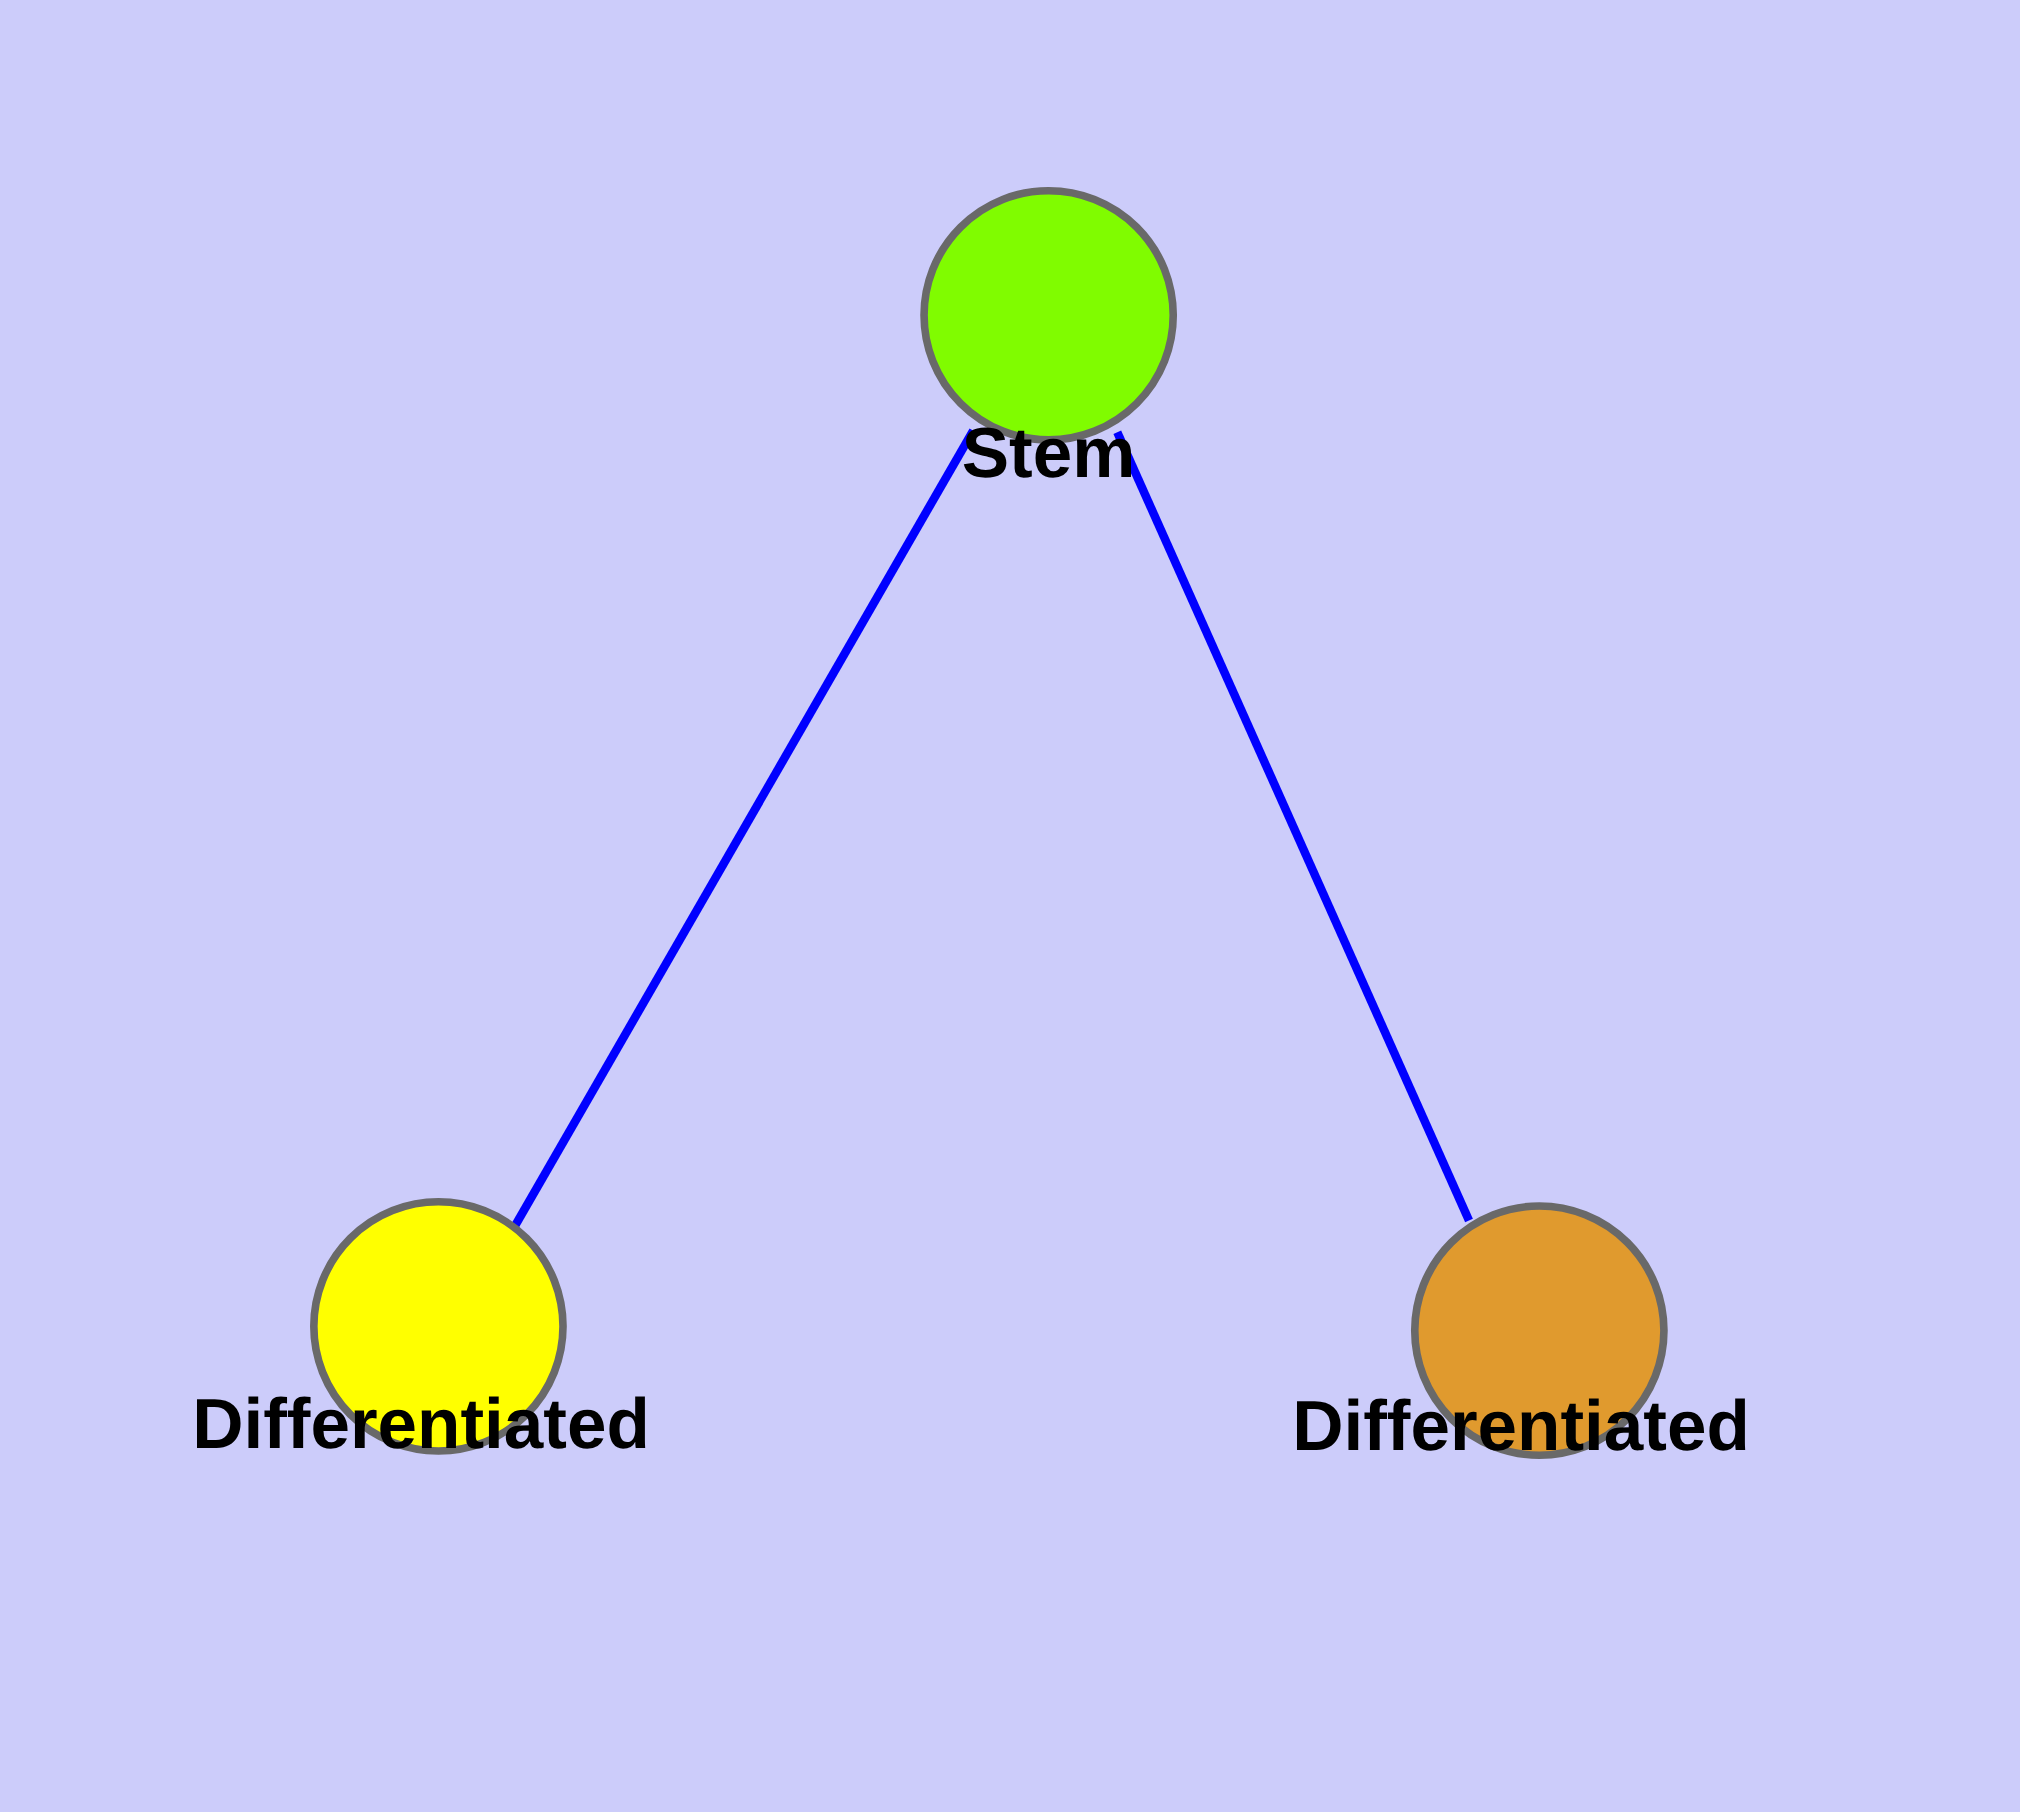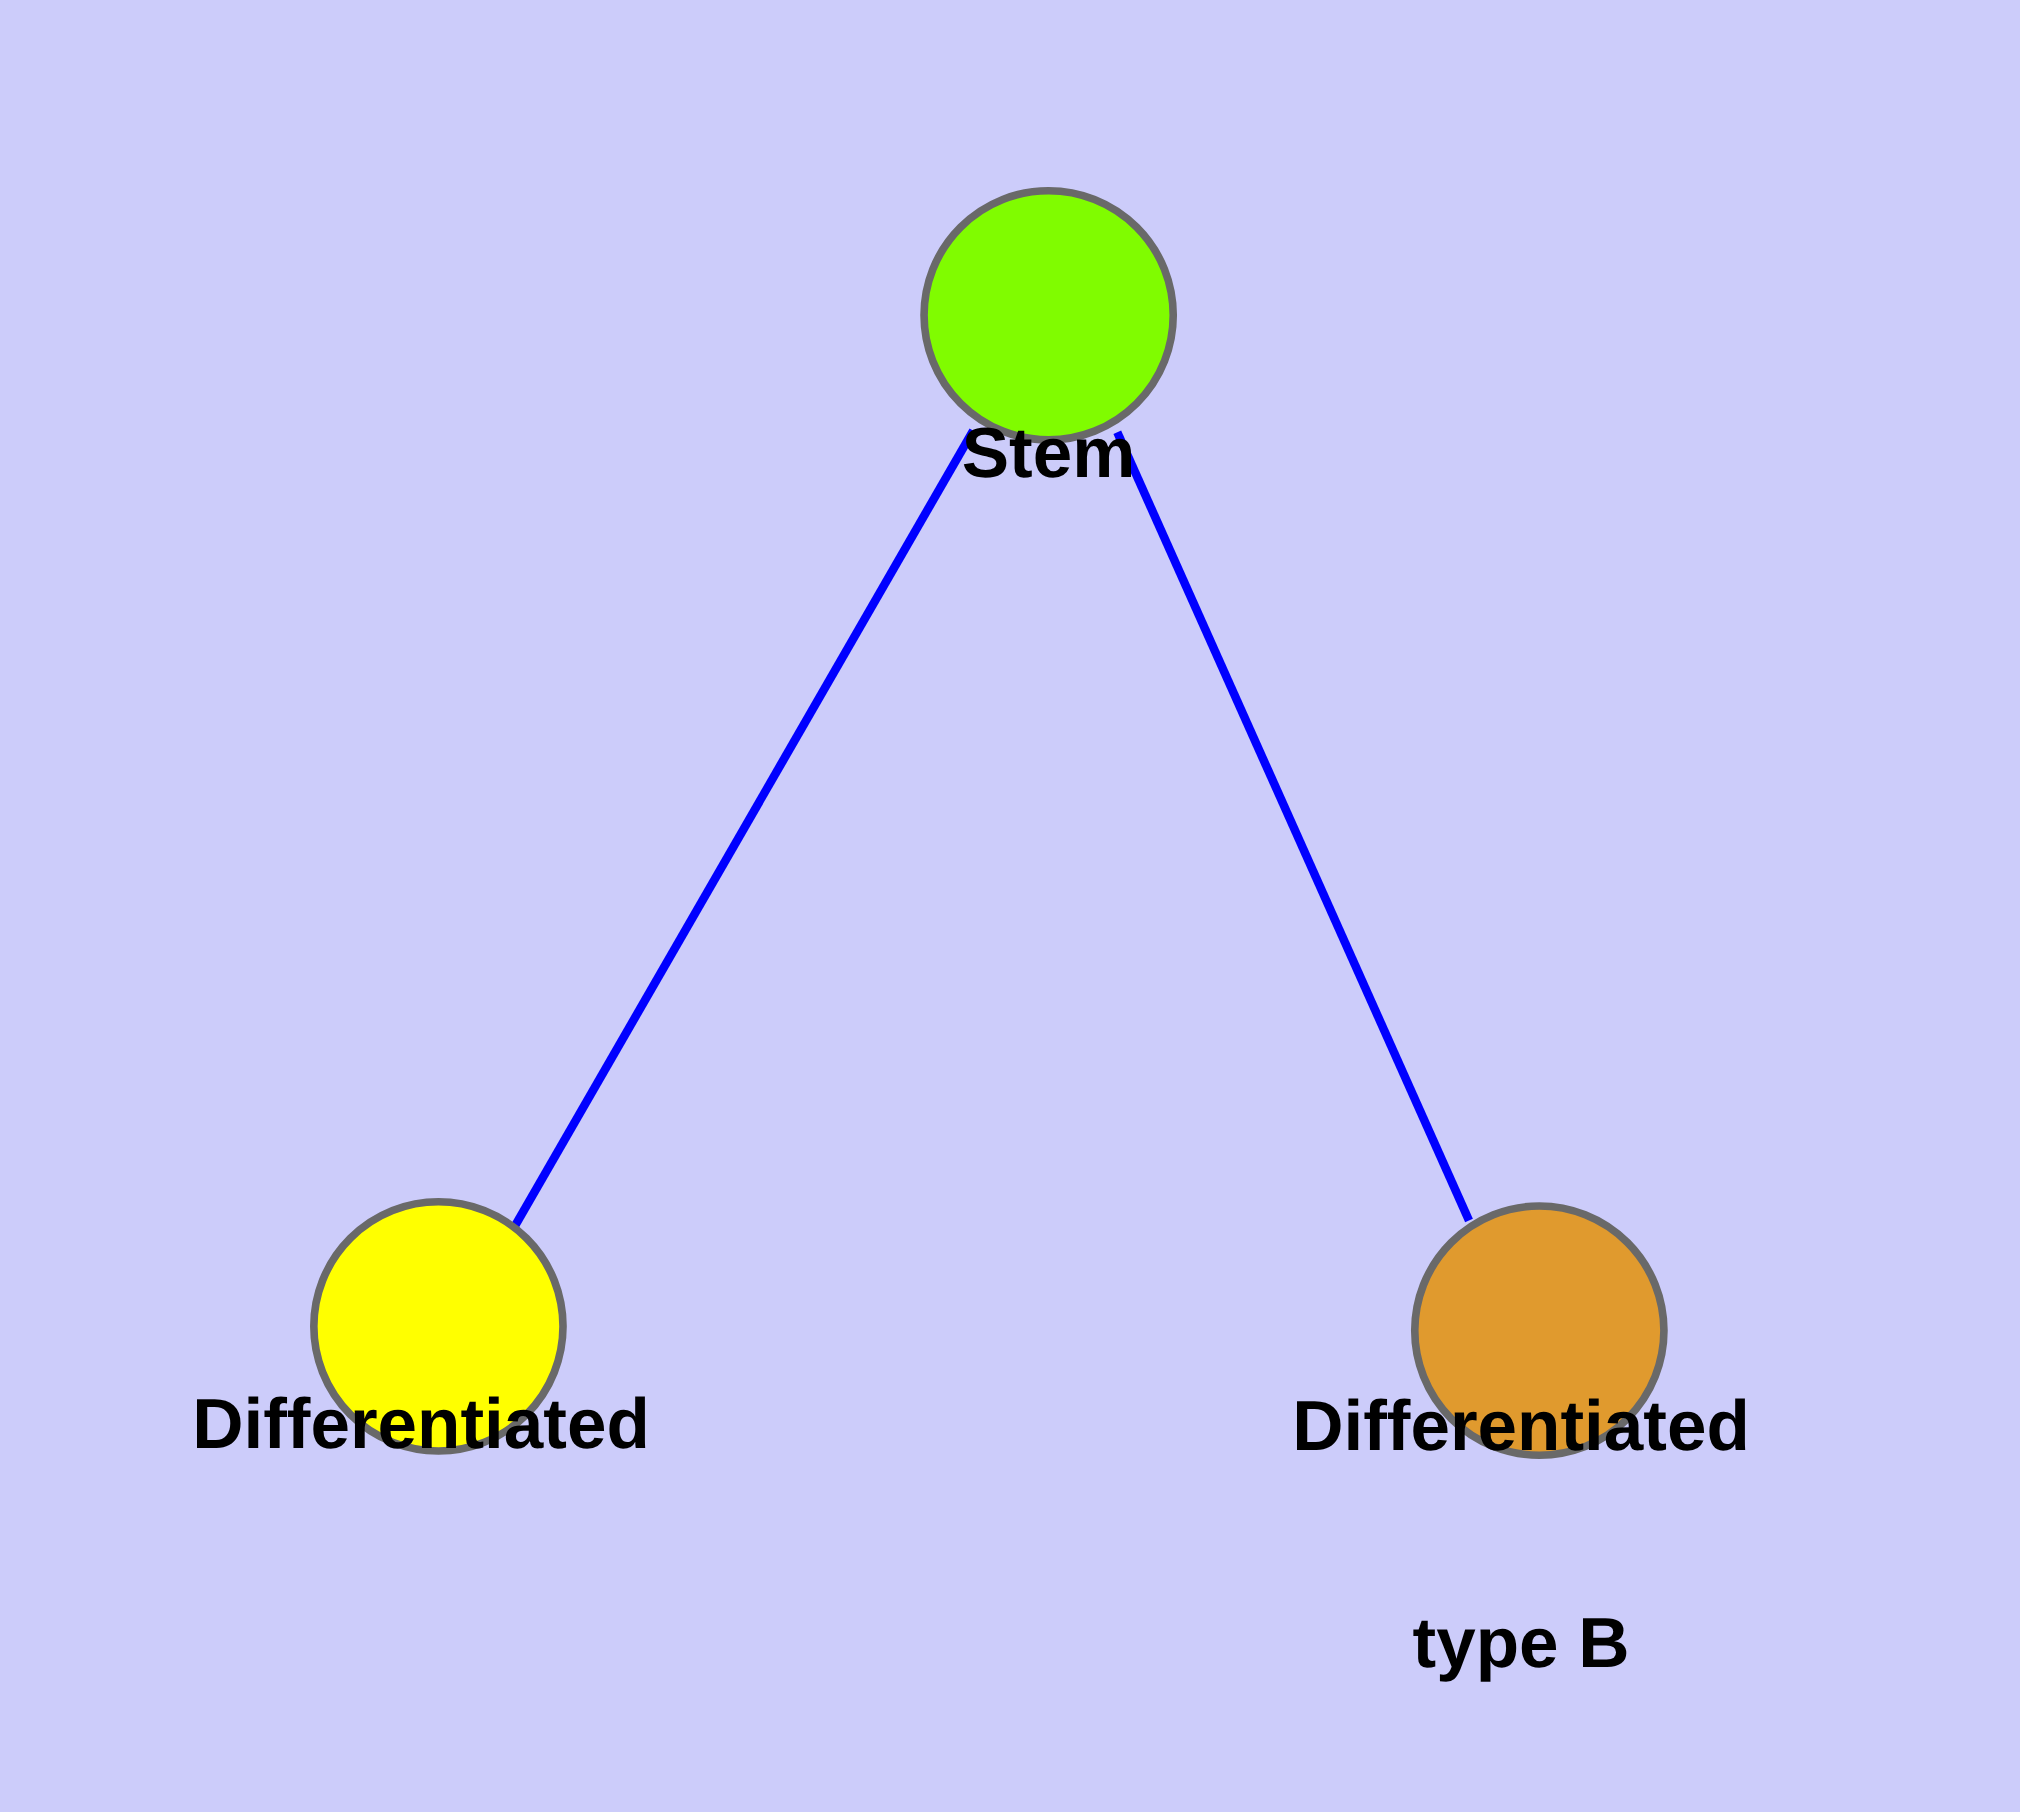--- a/index.html
+++ b/index.html
@@ -71,17 +71,16 @@
   <div class="node-label" id="label-stem" style="left: 907px; top: 273px; width: 283px; color: rgb(0, 0, 0);">
     <div>Stem</div>
   </div>
 
   <div class="node-label" id="label-type-a" style="left: 161px; top: 1244px; width: 520px; color: rgb(0, 0, 0);">
     <div>Differentiated</div>
   </div>
 
   <div class="node-label" id="label-type-b" style="left: 1261px; top: 1246px; width: 520px; color: rgb(0, 0, 0);">
     <div>Differentiated</div>
-    <div>type B</div>
   </div>
 
 </div>
 
 
 </body></html>

